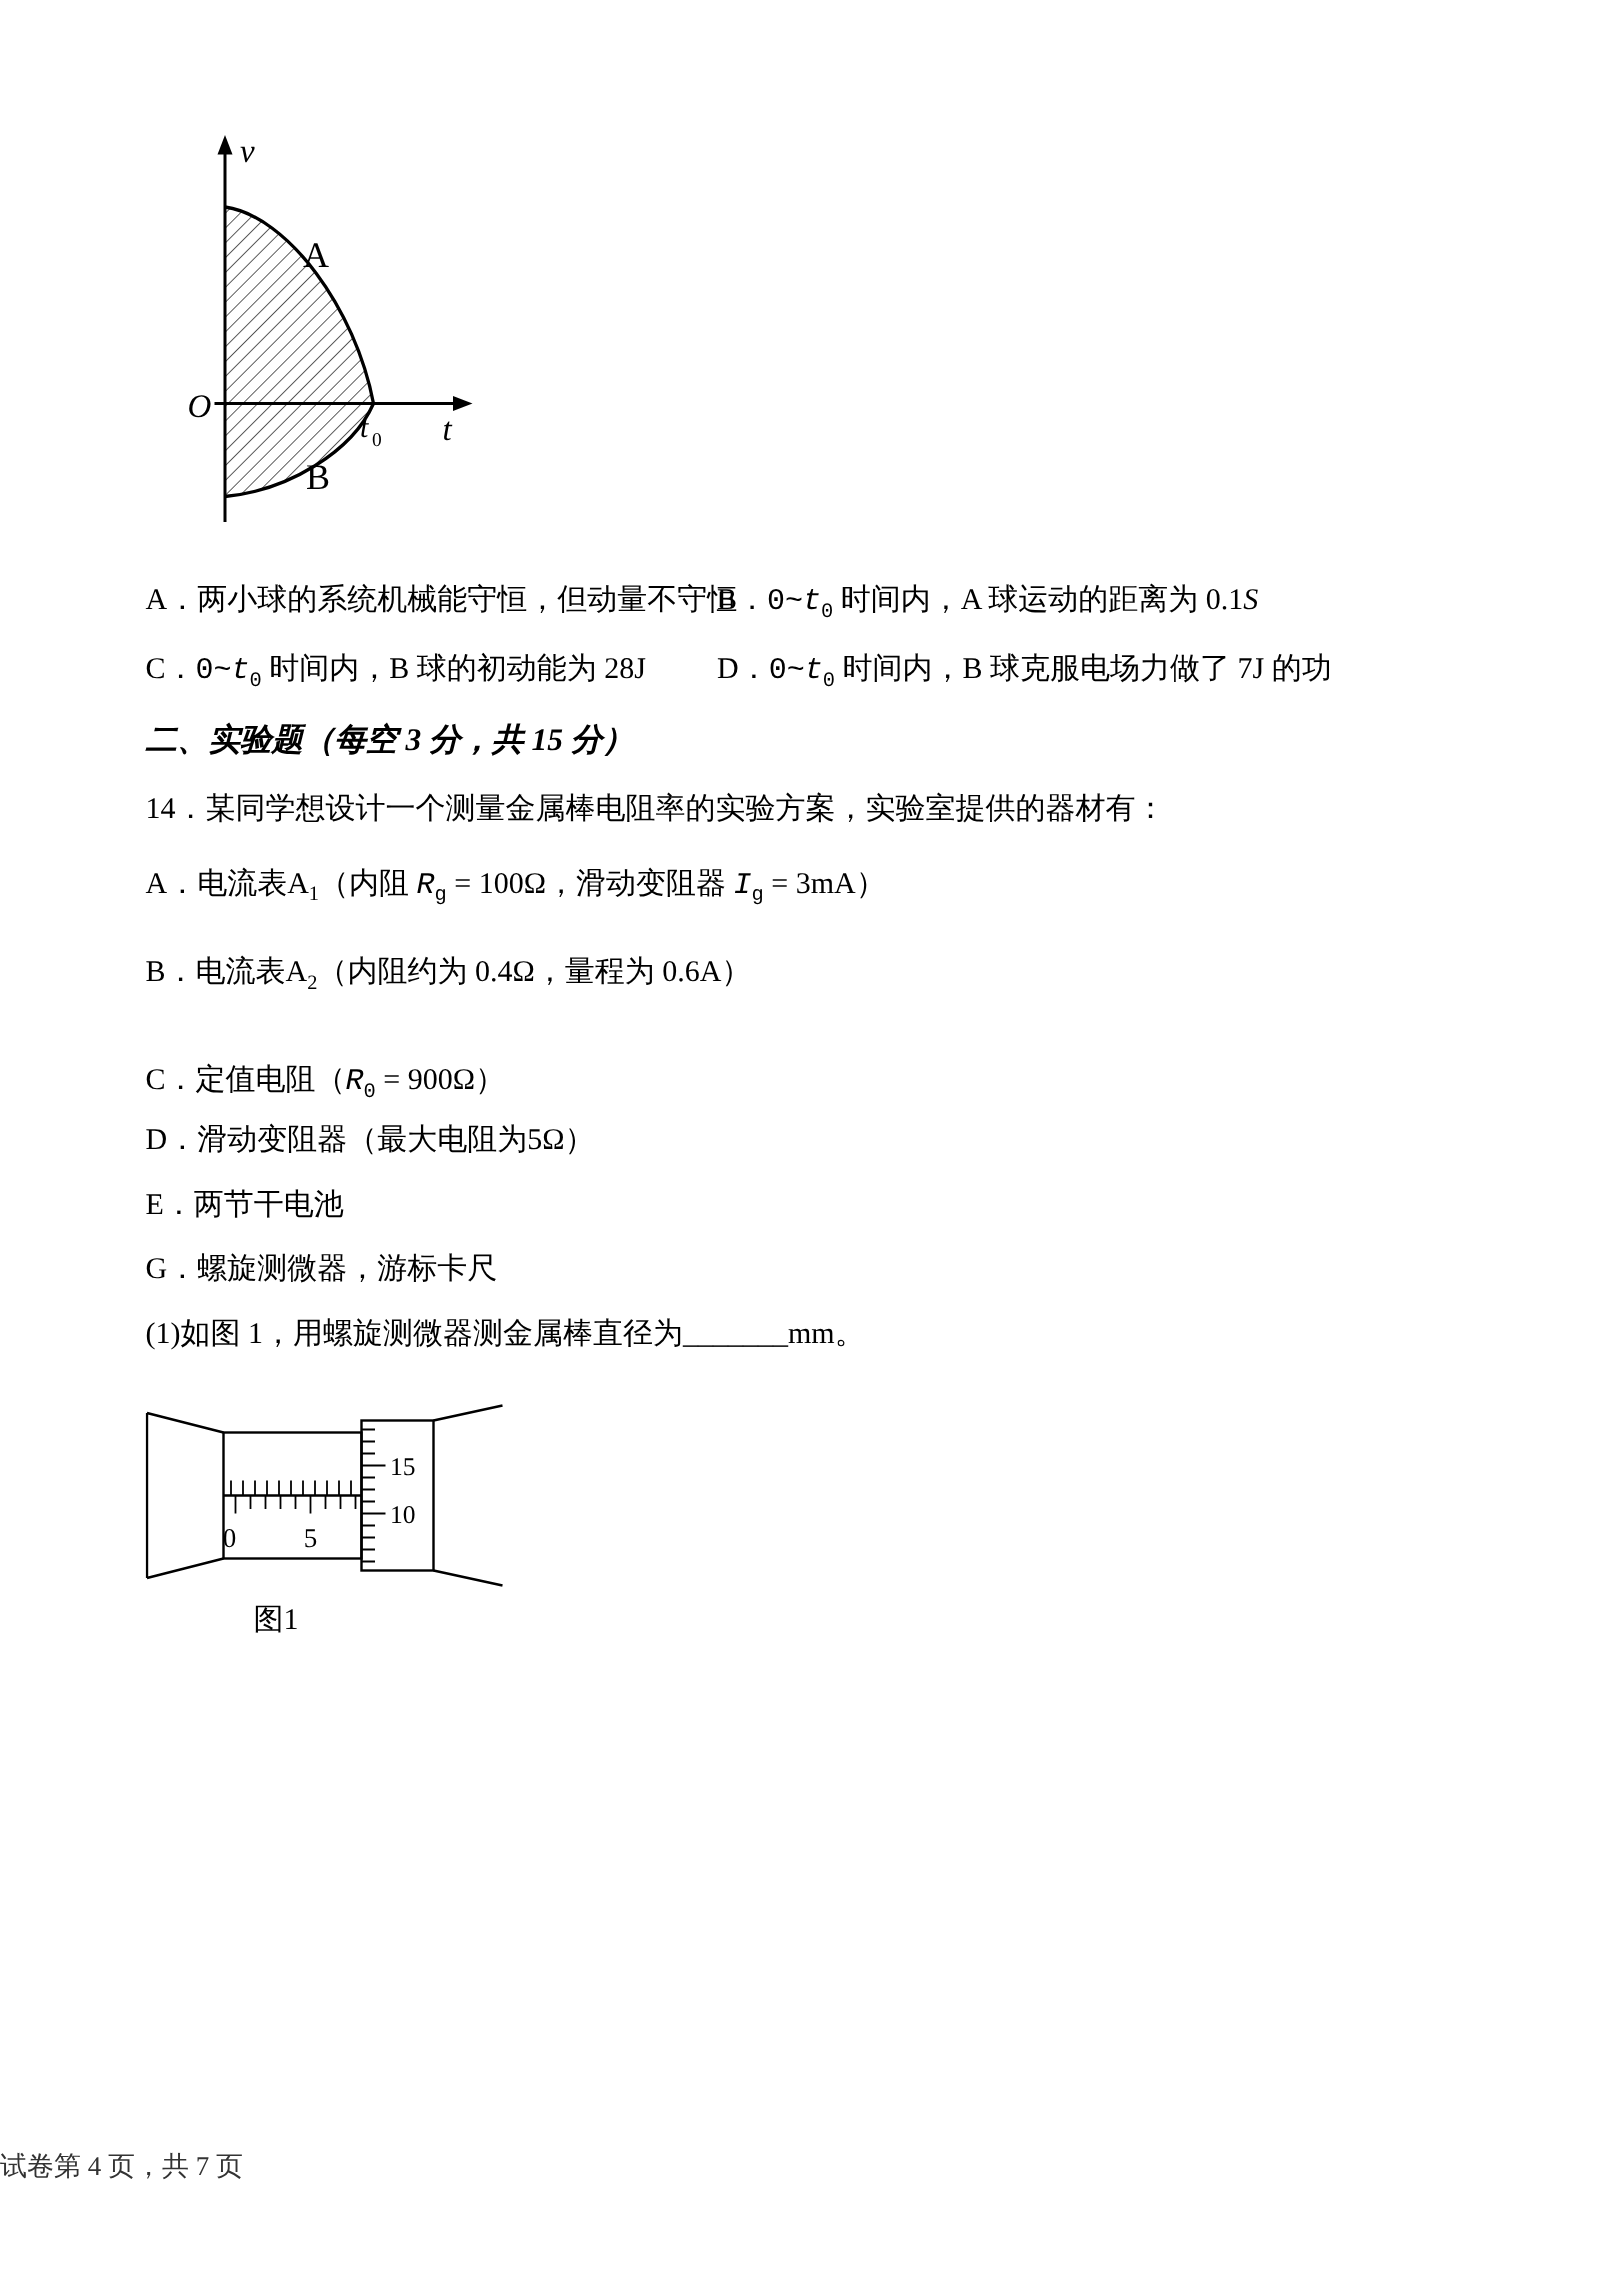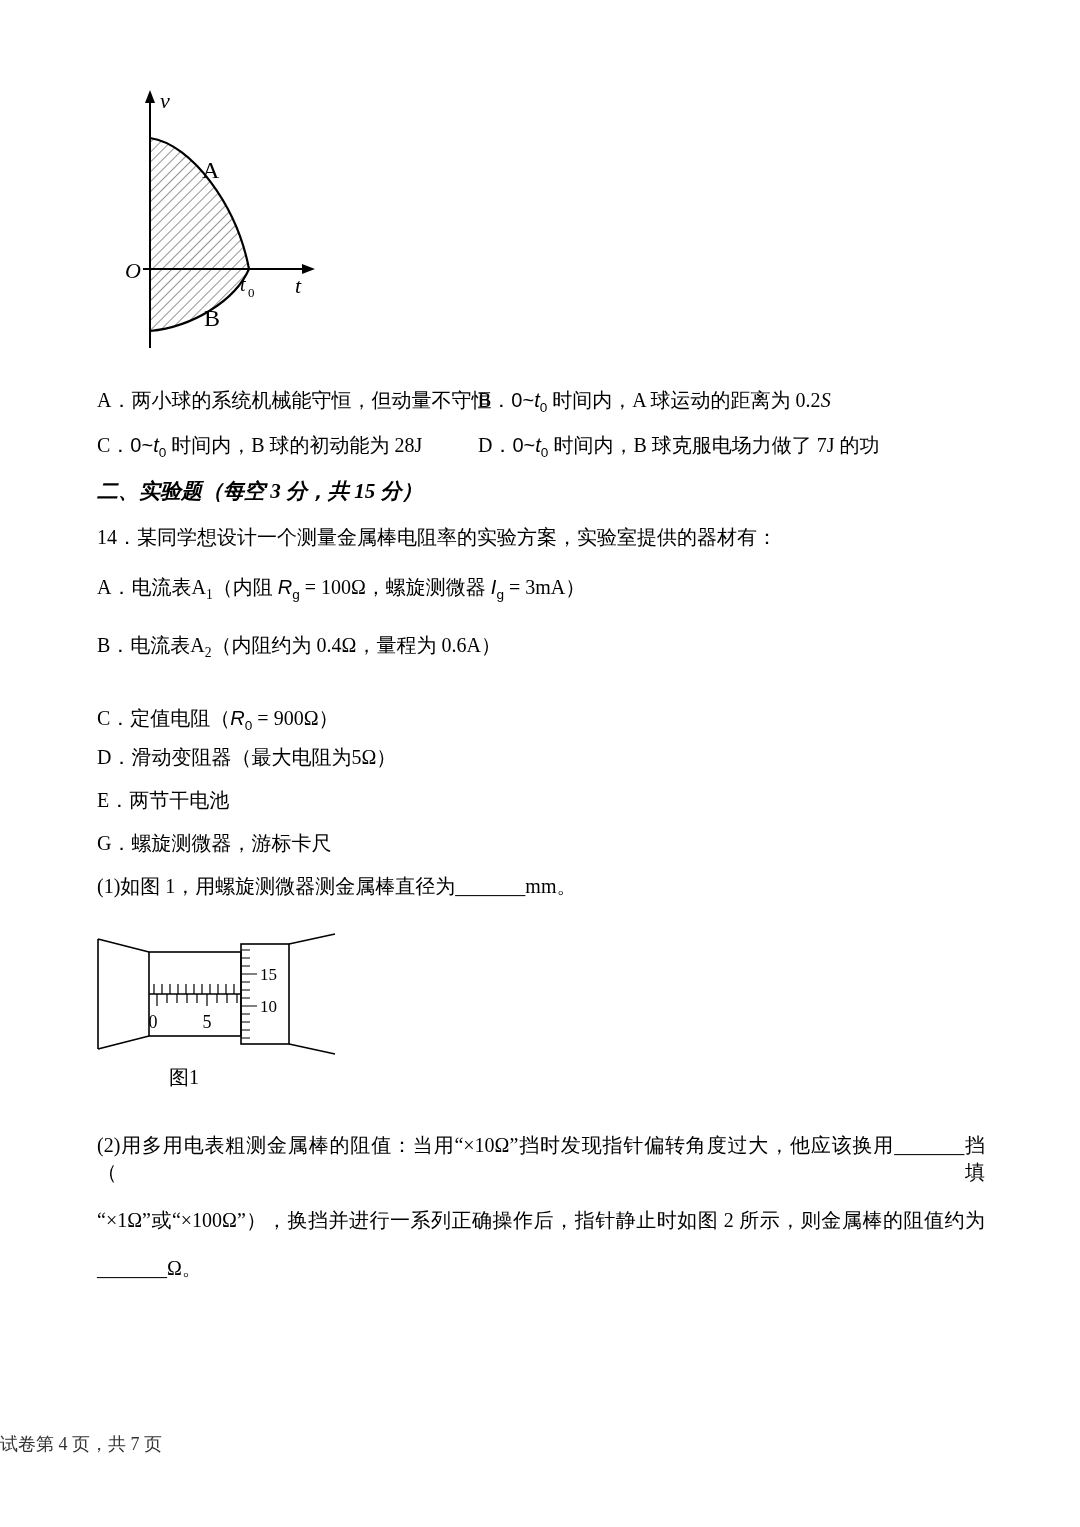--- a/index.html
+++ b/index.html
@@ -12,21 +12,21 @@
   }
   .page { position:absolute; inset:0; padding:86px 95px 0 97px; }
 
   .figure-vt { display:block; margin:0 0 26px 0; }
 
   .opt-row { display:flex; margin-bottom:15px; line-height:1.35; }
   .opt-row.second { }
   .opt-left { width:381px; flex:none; white-space:nowrap; }
   .opt-right { flex:1; white-space:nowrap; }
 
-  .math { font-family:Liberation Sans, sans-serif; }
+  .math { font-family:Liberation Mono, monospace; }
   .math i { font-style:italic; }
   sub { font-size:0.68em; }
   i.var { font-style:italic; }
 
   .section-title { font-weight:bold; font-size:21px; margin:0 0 19px 0; line-height:1.3;font-style:italic; }
 
   .q-line { margin-bottom:16px; line-height:1.35; }
   .q-line.intro { margin-bottom:23px; }
   .q-line.fa { margin-bottom:28px; }
   .q-line.fb { margin-bottom:42px; }
@@ -70,32 +70,32 @@
     <text x="28" y="192" font-size="22" font-style="italic">O</text>
     <text x="198" y="207" font-size="22" font-style="italic">t</text>
     <text x="105" y="92" font-size="24">A</text>
     <text x="107" y="240" font-size="24">B</text>
     <text x="143" y="205" font-size="20" font-style="italic">t</text>
     <text x="151" y="211" font-size="13">0</text>
   </svg>
 
   <div class="opt-row">
     <span class="opt-left">A．两小球的系统机械能守恒，但动量不守恒</span>
-    <span class="opt-right"><span>B．</span><span class="math"><span>0~</span><i>t</i><sub>0</sub></span> <span>时间内，A 球运动的距离为 0.2</span><i class="var">S</i></span>
+    <span class="opt-right"><span>B．</span><span class="math"><span>0~</span><i>t</i><sub>0</sub></span> <span>时间内，A 球运动的距离为 0.1</span><i class="var">S</i></span>
   </div>
   <div class="opt-row second">
     <span class="opt-left"><span>C．</span><span class="math"><span>0~</span><i>t</i><sub>0</sub></span> <span>时间内，B 球的初动能为 28J</span></span>
     <span class="opt-right"><span>D．</span><span class="math"><span>0~</span><i>t</i><sub>0</sub></span> <span>时间内，B 球克服电场力做了 7J 的功</span></span>
   </div>
 
   <div class="section-title">二、实验题（每空 3 分，共 15 分）</div>
 
   <div class="q-line intro">14．某同学想设计一个测量金属棒电阻率的实验方案，实验室提供的器材有：</div>
 
-  <div class="q-line fa"><span>A．电流表A</span><sub>1</sub><span>（内阻 </span><span class="math"><i>R</i><sub>g</sub></span><span> = 100Ω，螺旋测微器 </span><span class="math"><i>I</i><sub>g</sub></span><span> = 3mA）</span></div>
+  <div class="q-line fa"><span>A．电流表A</span><sub>1</sub><span>（内阻 </span><span class="math"><i>R</i><sub>g</sub></span><span> = 100Ω，滑动变阻器 </span><span class="math"><i>I</i><sub>g</sub></span><span> = 3mA）</span></div>
 
   <div class="q-line fb"><span>B．电流表A</span><sub>2</sub><span>（内阻约为 0.4Ω，量程为 0.6A）</span></div>
 
   <div class="q-line fc"><span>C．定值电阻（</span><span class="math"><i>R</i><sub>0</sub></span><span> = 900Ω）</span></div>
 
   <div class="q-line">D．滑动变阻器（最大电阻为5Ω）</div>
   <div class="q-line">E．两节干电池</div>
   <div class="q-line">G．螺旋测微器，游标卡尺</div>
 
   <div class="q-line p1">(1)如图 1，用螺旋测微器测金属棒直径为_______mm。</div>
@@ -119,21 +119,16 @@
 
       <path d="M192,12 L238,2 M192,112 L238,122"></path>
     </g>
     <text x="56" y="96" font-size="18" text-anchor="middle">0</text>
     <text x="110" y="96" font-size="18" text-anchor="middle">5</text>
     <text x="163" y="48" font-size="17">15</text>
     <text x="163" y="80" font-size="17">10</text>
   </svg>
   <div class="mic-caption">图1</div>
 
-  <div class="part2">
-    <div class="p2-line">(2)用多用电表粗测金属棒的阻值：当用“×10Ω”挡时发现指针偏转角度过大，他应该换用_______挡（填</div>
-    <div class="p2-line">“×1Ω”或“×100Ω”），换挡并进行一系列正确操作后，指针静止时如图 2 所示，则金属棒的阻值约为</div>
-    <div class="p2-line last">_______Ω。</div>
-  </div>
 
 </div>
 
 <div class="footer">试卷第 4 页，共 7 页</div>
 
 </body></html>

